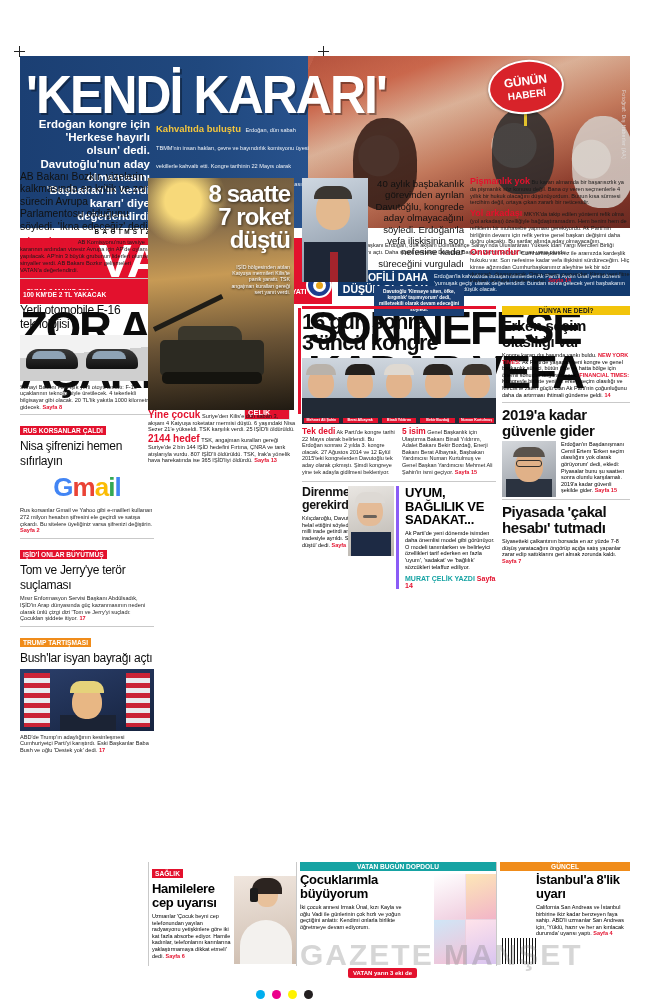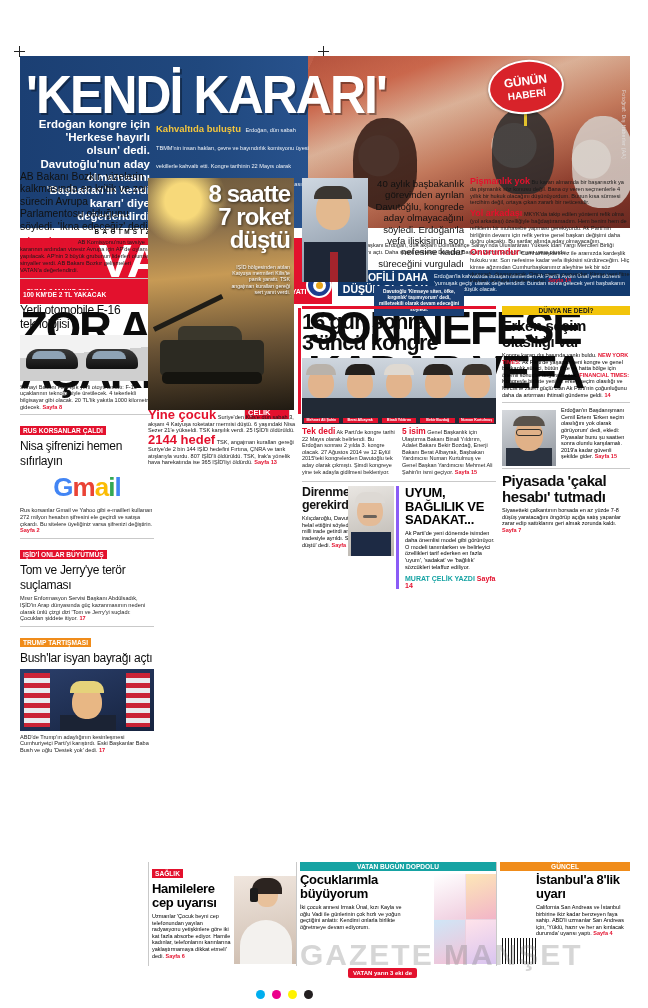--- a/index.html
+++ b/index.html
@@ -206,21 +206,21 @@
   }
   .rk-sky{position:absolute;inset:0;background:radial-gradient(circle at 24% 10%, #f7d97a 0 18px, rgba(247,217,122,0) 44px);}
   .rk-title{position:absolute;left:4px;top:4px;right:4px;color:#fff;font-weight:800;font-size:24px;line-height:23px;text-align:right;text-shadow:1px 1px 3px rgba(0,0,0,.6);letter-spacing:-1px;}
   .rk-cap{position:absolute;right:4px;top:86px;width:62px;color:#fff;font-size:5.2px;line-height:6.2px;text-align:right;text-shadow:0 1px 2px rgba(0,0,0,.8);}
   .tank-body{position:absolute;left:12px;bottom:34px;width:104px;height:36px;background:#2c2a22;border-radius:5px;}
   .tank-turret{position:absolute;left:30px;bottom:62px;width:64px;height:22px;background:#3a372c;border-radius:6px 10px 4px 4px;}
   .tank-barrel{position:absolute;left:6px;bottom:78px;width:76px;height:5px;background:#1f1d17;transform:rotate(-26deg);transform-origin:left center;}
   .tank-wheels{position:absolute;left:14px;bottom:26px;width:100px;height:12px;background:#15140f;border-radius:5px;}
   .rk-foot { position:absolute; left:128px; top:356px; width:148px; }
   .rk-foot p { font-size:5.6px; line-height:6.7px; color:#181818; margin-bottom:3px; }
-  .rk-foot b.red { color:#e3112d; font-size:13px; font-weight:800; }
+  .rk-foot b.red { color:#e3112d; font-size:10px; font-weight:800; }
 
   
   .col-mid { position:absolute; left:282px; top:122px; width:194px; }
   .mid-rule{height:3px;background:#e3112d;width:100%;}
   .mid-title{font-size:21.5px;font-weight:800;line-height:21px;letter-spacing:-.8px;color:#0d0d0d;margin-top:3px;}
   .five-photo{height:66px;margin-top:4px;background:linear-gradient(180deg,#cfd6de,#9aa6b3);position:relative;overflow:hidden;display:flex;}
   .fp-man{flex:1;position:relative;}
   .fp-head{position:absolute;left:50%;transform:translateX(-50%);top:10px;width:26px;height:30px;border-radius:50% 50% 44% 44%;background:#e2b48d;}
   .fp-hair{position:absolute;left:50%;transform:translateX(-50%);top:6px;width:30px;height:11px;border-radius:10px 10px 0 0;background:#4a4440;}
   .fp-suit{position:absolute;left:50%;transform:translateX(-50%);bottom:0;width:40px;height:26px;background:#222a36;}
@@ -584,20 +584,21 @@
       <span>Kongre kararı dış basında yankı buldu.</span>
       <b class="nyt">NEW YORK TIMES:</b>
       <span>Ak Parti'de yaşanan yeni kongre ve genel başkanlık süreci, bütün ülke ve hatta bölge için önemli sonuçlar doğurabilecek.</span>
       <b class="nyt">FINANCIAL TIMES:</b>
       <span>Kongreyle birlikte yeni bir erken seçim olasılığı ve Meclis'te zaten güçlü olan Ak Parti'nin çoğunluğunu daha da artırması ihtimali gündeme geldi.</span>
       <span class="pg">14</span>
     </div>
 
     <div class="sep-h"></div>
 
+    <div class="cr-title">2019'a kadar güvenle gider</div>
     <div class="cr-photo">
       <div class="cp-suit"></div>
       <div class="cp-face"></div>
       <div class="cp-hair"></div>
       <div class="cp-glass"></div>
     </div>
     <div class="cr-text">
       <span>Erdoğan'ın Başdanışmanı Cemil Ertem 'Erken seçim olasılığını yok olarak görüyorum' dedi, ekledi: Piyasalar bunu şu saatten sonra olumlu karşılamalı. 2019'a kadar güvenli şekilde gider.</span>
       <span class="pg">Sayfa 15</span>
     </div>

